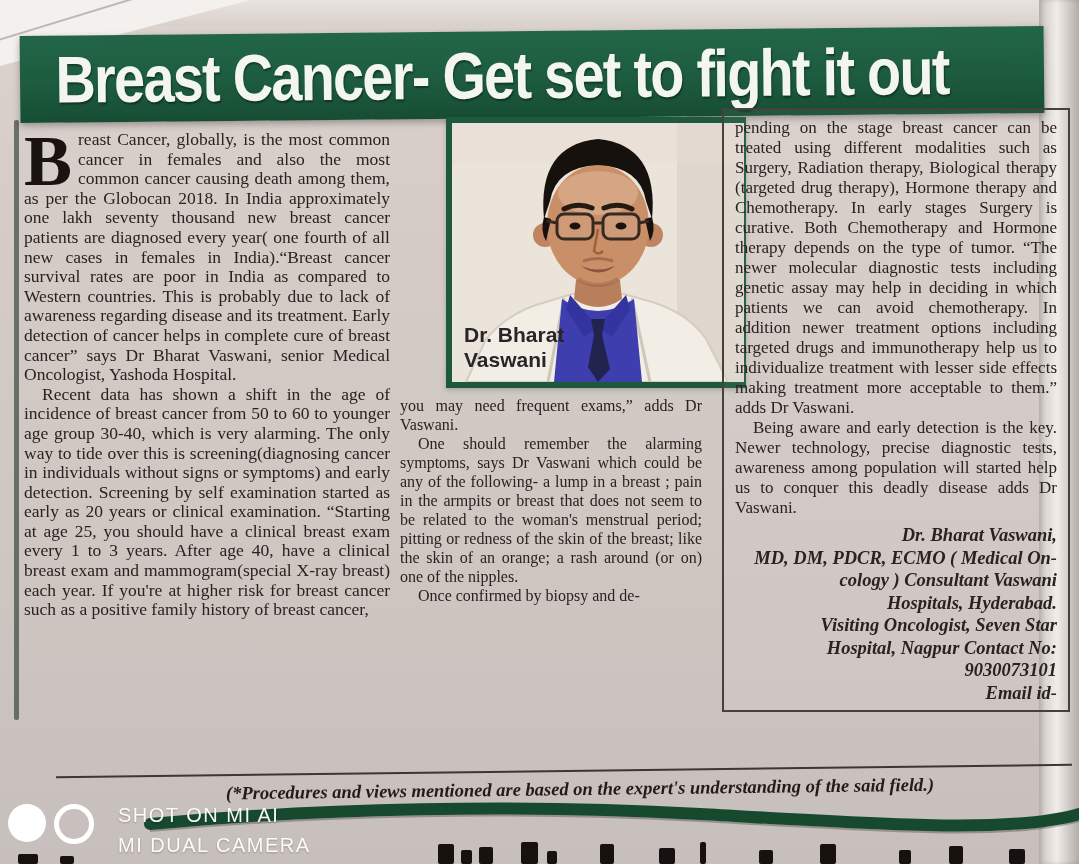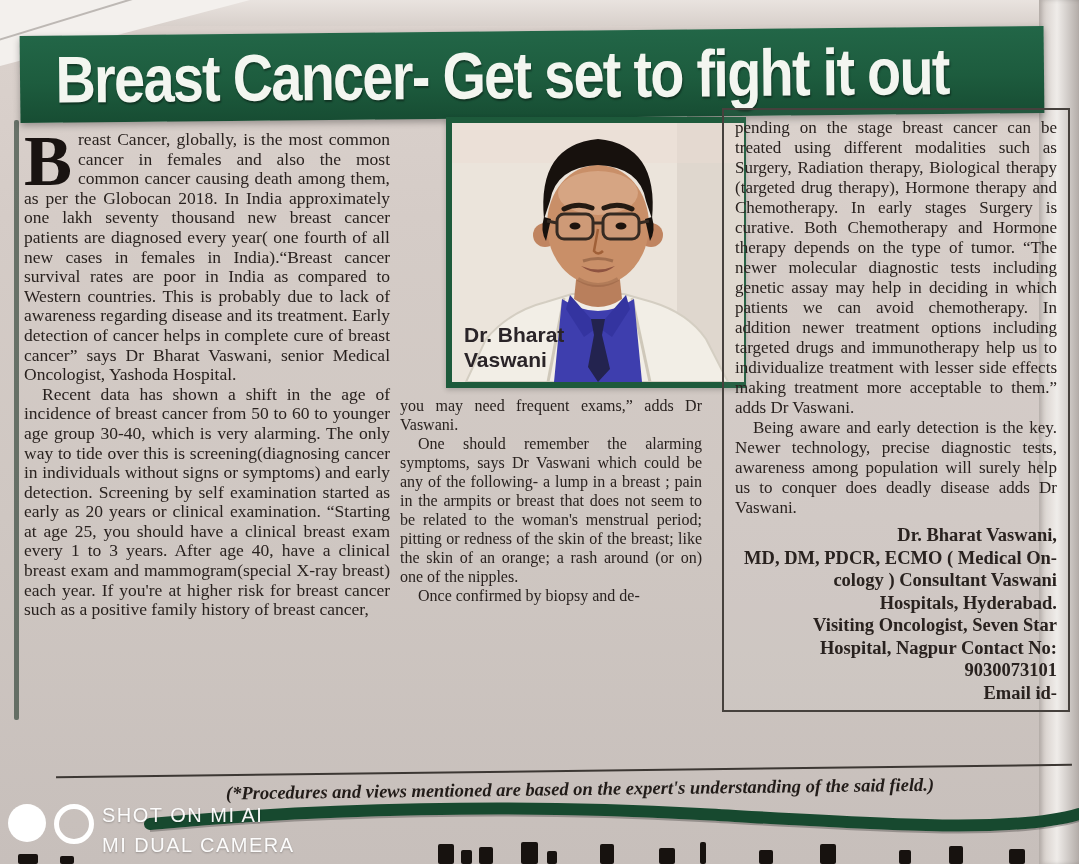--- a/index.html
+++ b/index.html
@@ -29,41 +29,41 @@
 
   
   .col{position:absolute;text-align:justify;}
   .col p{margin:0;}
   .col .indent{text-indent:18px;}
   .col1{left:24px;top:130px;width:366px;font-size:17.5px;line-height:19.6px;}
   .dropcap{float:left;font-weight:bold;font-size:72px;line-height:54px;padding:4px 6px 0 0;color:#191311;}
   .col2{left:400px;top:396px;width:302px;font-size:16px;line-height:19px;}
   .col3{left:722px;top:108px;width:348px;box-sizing:border-box;border:2px solid #46413d;
     padding:8px 11px 6px 11px;font-size:17px;line-height:20px;background:rgba(255,255,255,.05);}
-  .signature{margin-top:6px;font-weight:bold;text-align:right;font-size:18.5px;line-height:22.5px;}
+  .signature{margin-top:6px;font-style:italic;font-weight:bold;text-align:right;font-size:18.5px;line-height:22.5px;}
   .sig-line{display:block;}
 
   
   .photo-frame{position:absolute;left:398px;top:117px;width:300px;height:271px;box-sizing:border-box;
     border:6px solid #1d5a3b;background:#ebe4db;box-shadow:0 2px 5px rgba(0,0,0,.2);margin-left:48px;}
   .photo-frame svg{display:block;}
   .photo-caption{position:absolute;left:12px;bottom:10px;font-family:"Liberation Sans",sans-serif;
     font-weight:bold;font-size:21px;line-height:25px;color:#2a2428;}
 
   
   .footer-rule{position:absolute;left:56px;top:770px;width:1016px;height:2px;background:#3c3733;transform:rotate(-0.7deg);}
   .disclaimer{position:absolute;left:120px;top:779px;width:920px;text-align:center;font-style:italic;
     font-weight:bold;font-size:18.5px;color:#221c19;transform:rotate(-0.7deg);}
   .green-wave{position:absolute;left:0;top:796px;}
 
   
   .watermark{position:absolute;left:8px;top:800px;display:flex;align-items:flex-start;gap:8px;}
   .wm-dot{width:38px;height:38px;border-radius:50%;background:#ffffff;margin-top:4px;}
   .wm-ring{width:30px;height:30px;border-radius:50%;border:5px solid #ffffff;margin-top:4px;background:transparent;}
-  .wm-text{margin-left:0;font-family:"Liberation Sans",sans-serif;color:rgba(255,255,255,.96);
+  .wm-text{margin-left:16px;font-family:"Liberation Sans",sans-serif;color:rgba(255,255,255,.96);
     letter-spacing:1.5px;font-size:20px;line-height:30px;text-shadow:0 1px 2px rgba(0,0,0,.25);}
 
   
   .fragments{position:absolute;left:0;top:840px;width:1079px;height:24px;}
   .frag{position:absolute;background:#17120f;border-radius:2px;}
 </style>
 </head>
 <body>
 
 <div class="stage">
@@ -137,21 +137,21 @@
   </div>
 
   <div class="col col2">
     <p>you may need frequent exams,” adds Dr Vaswani.</p>
     <p class="indent">One should remember the alarming symptoms, says Dr Vaswani which could be any of the following- a lump in a breast ; pain in the armpits or breast that does not seem to be related to the woman's menstrual period; pitting or redness of the skin of the breast; like the skin of an orange; a rash around (or on) one of the nipples.</p>
     <p class="indent">Once confirmed by biopsy and de-</p>
   </div>
 
   <div class="col col3">
     <p>pending on the stage breast cancer can be treated using different modalities such as Surgery, Radiation therapy, Biological therapy (targeted drug therapy), Hormone therapy and Chemotherapy. In early stages Surgery is curative. Both Chemotherapy and Hormone therapy depends on the type of tumor. “The newer molecular diagnostic tests including genetic assay may help in deciding in which patients we can avoid chemotherapy. In addition newer treatment options including targeted drugs and immunotherapy help us to individualize treatment with lesser side effects making treatment more acceptable to them.” adds Dr Vaswani.</p>
-    <p class="indent">Being aware and early detection is the key. Newer technology, precise diagnostic tests, awareness among population will surely help us to conquer does deadly disease adds Dr Vaswani.</p>
+    <p class="indent">Being aware and early detection is the key. Newer technology, precise diagnostic tests, awareness among population will started help us to conquer this deadly disease adds Dr Vaswani.</p>
     <div class="signature">
       <span class="sig-line">Dr. Bharat Vaswani,</span>
       <span class="sig-line">MD, DM, PDCR, ECMO ( Medical On-</span>
       <span class="sig-line">cology ) Consultant Vaswani</span>
       <span class="sig-line">Hospitals, Hyderabad.</span>
       <span class="sig-line">Visiting Oncologist, Seven Star</span>
       <span class="sig-line">Hospital, Nagpur Contact No: 9030073101</span>
       <span class="sig-line">Email id-</span>
     </div>
   </div>

